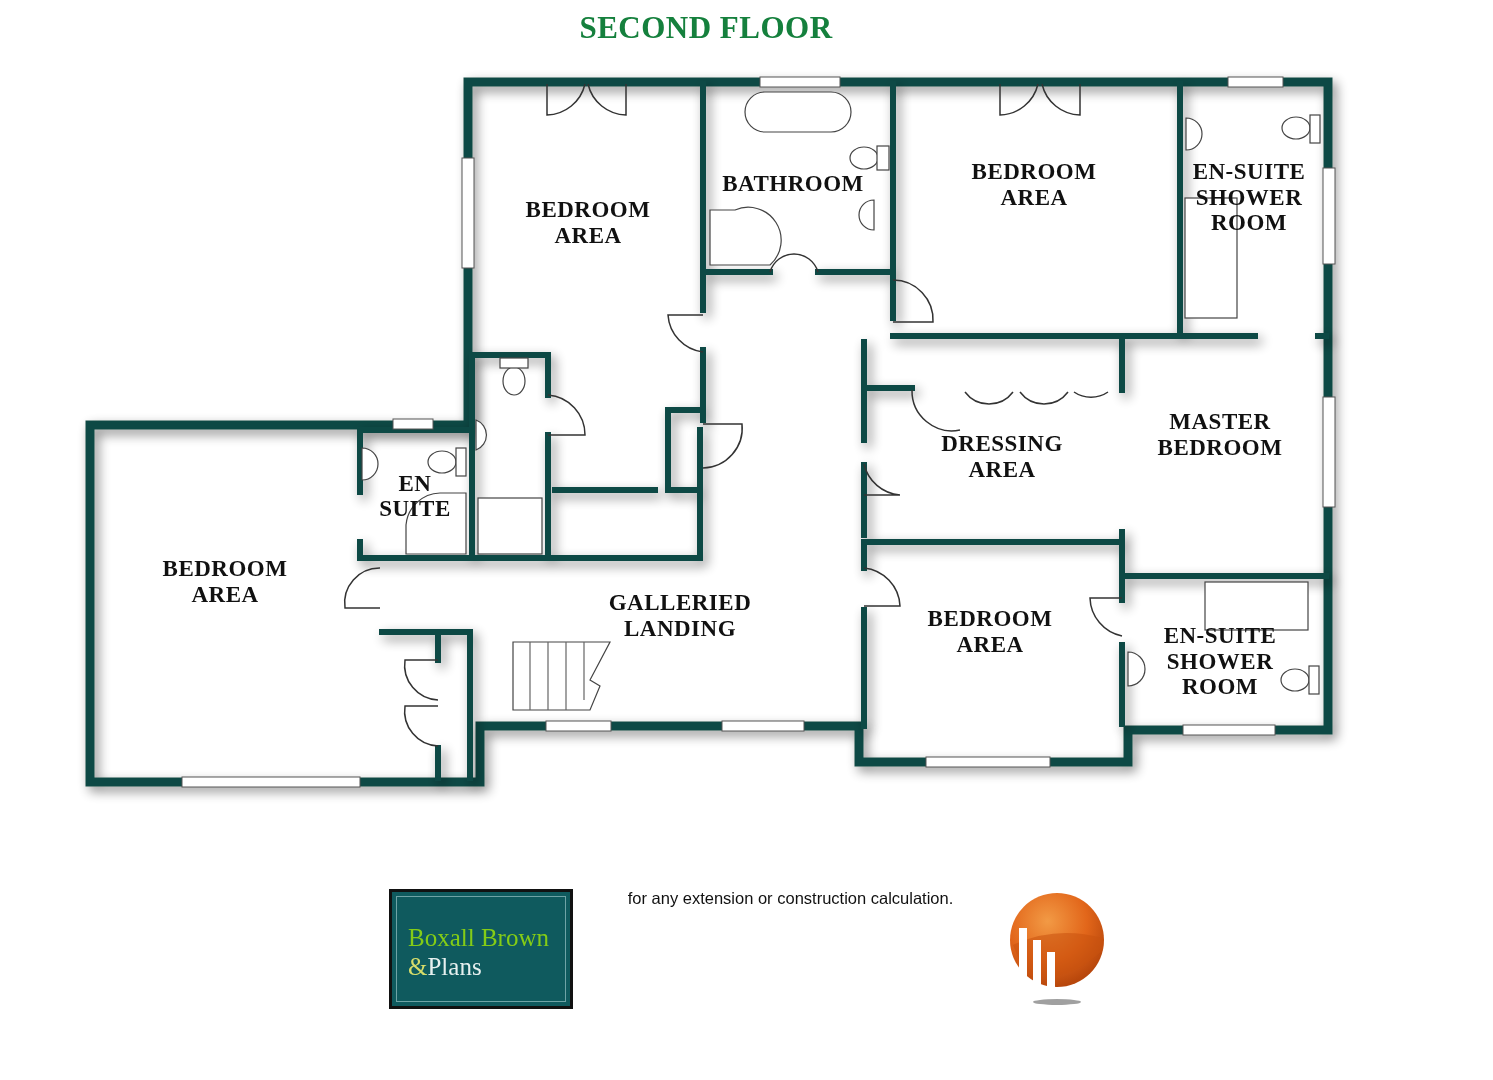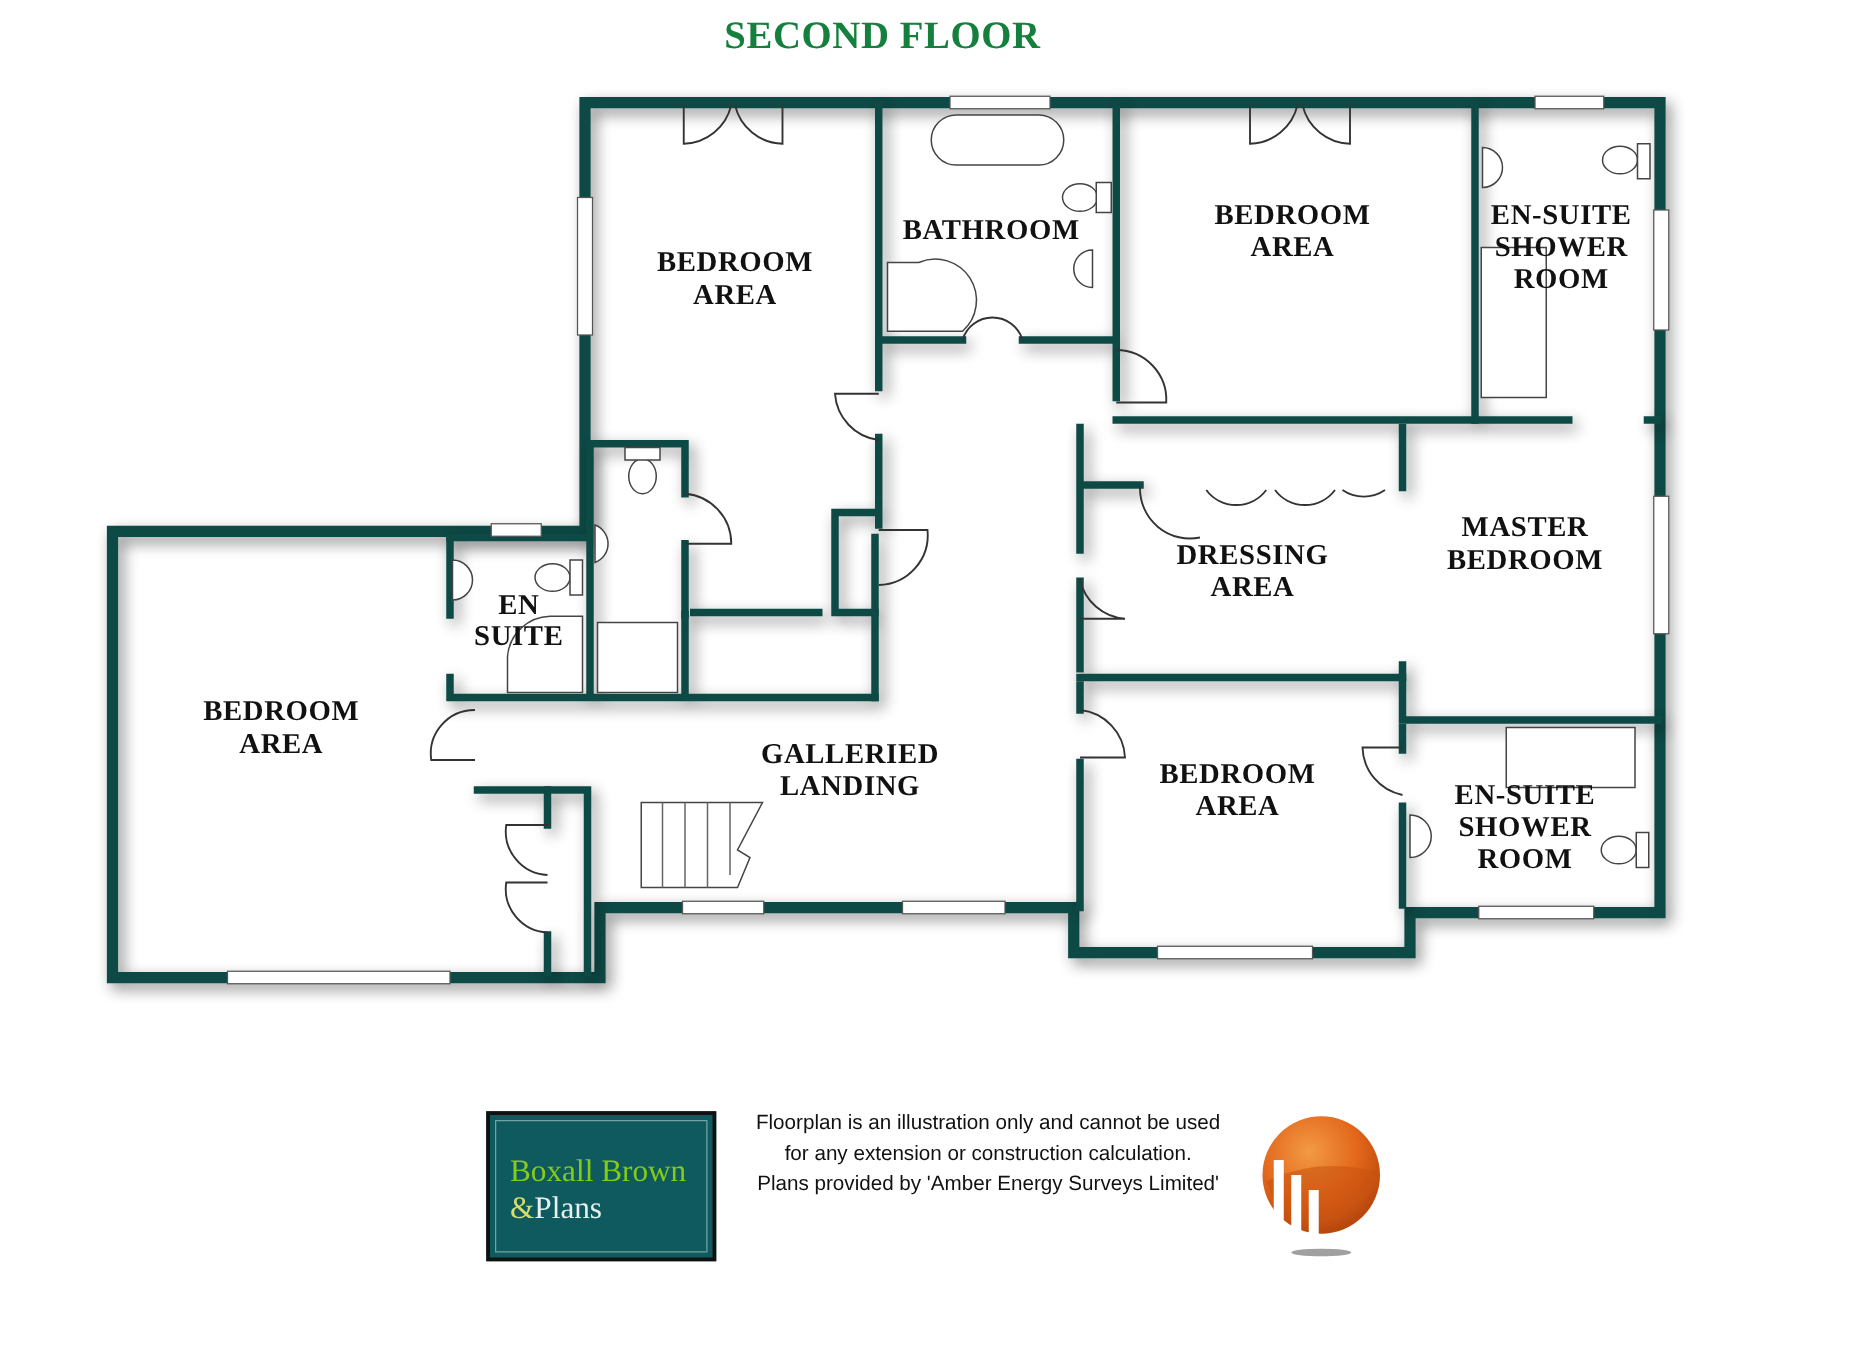--- a/index.html
+++ b/index.html
@@ -155,23 +155,21 @@
   </g>
 </svg>
 
 <div class="footer-logo">
   <div class="inner"></div>
   <div class="brand1">Boxall Brown</div>
   <div class="brand2"><span class="amp">&amp;</span><span>Plans</span></div>
 </div>
 
 <div class="disclaimer">
-  <span class="line">Floorplan is an illustration only and cannot be used</span>
   <span class="line">for any extension or construction calculation.</span>
-  <span class="line">Plans provided by 'Amber Energy Surveys Limited'</span>
 </div>
 
 <svg class="amber-logo" viewBox="0 0 104 118" xmlns="http://www.w3.org/2000/svg">
   <defs>
     <radialGradient id="og" cx="40%" cy="30%" r="70%">
       <stop offset="0%" stop-color="#f29a45"></stop>
       <stop offset="60%" stop-color="#e2661a"></stop>
       <stop offset="100%" stop-color="#b8470c"></stop>
     </radialGradient>
   </defs>

